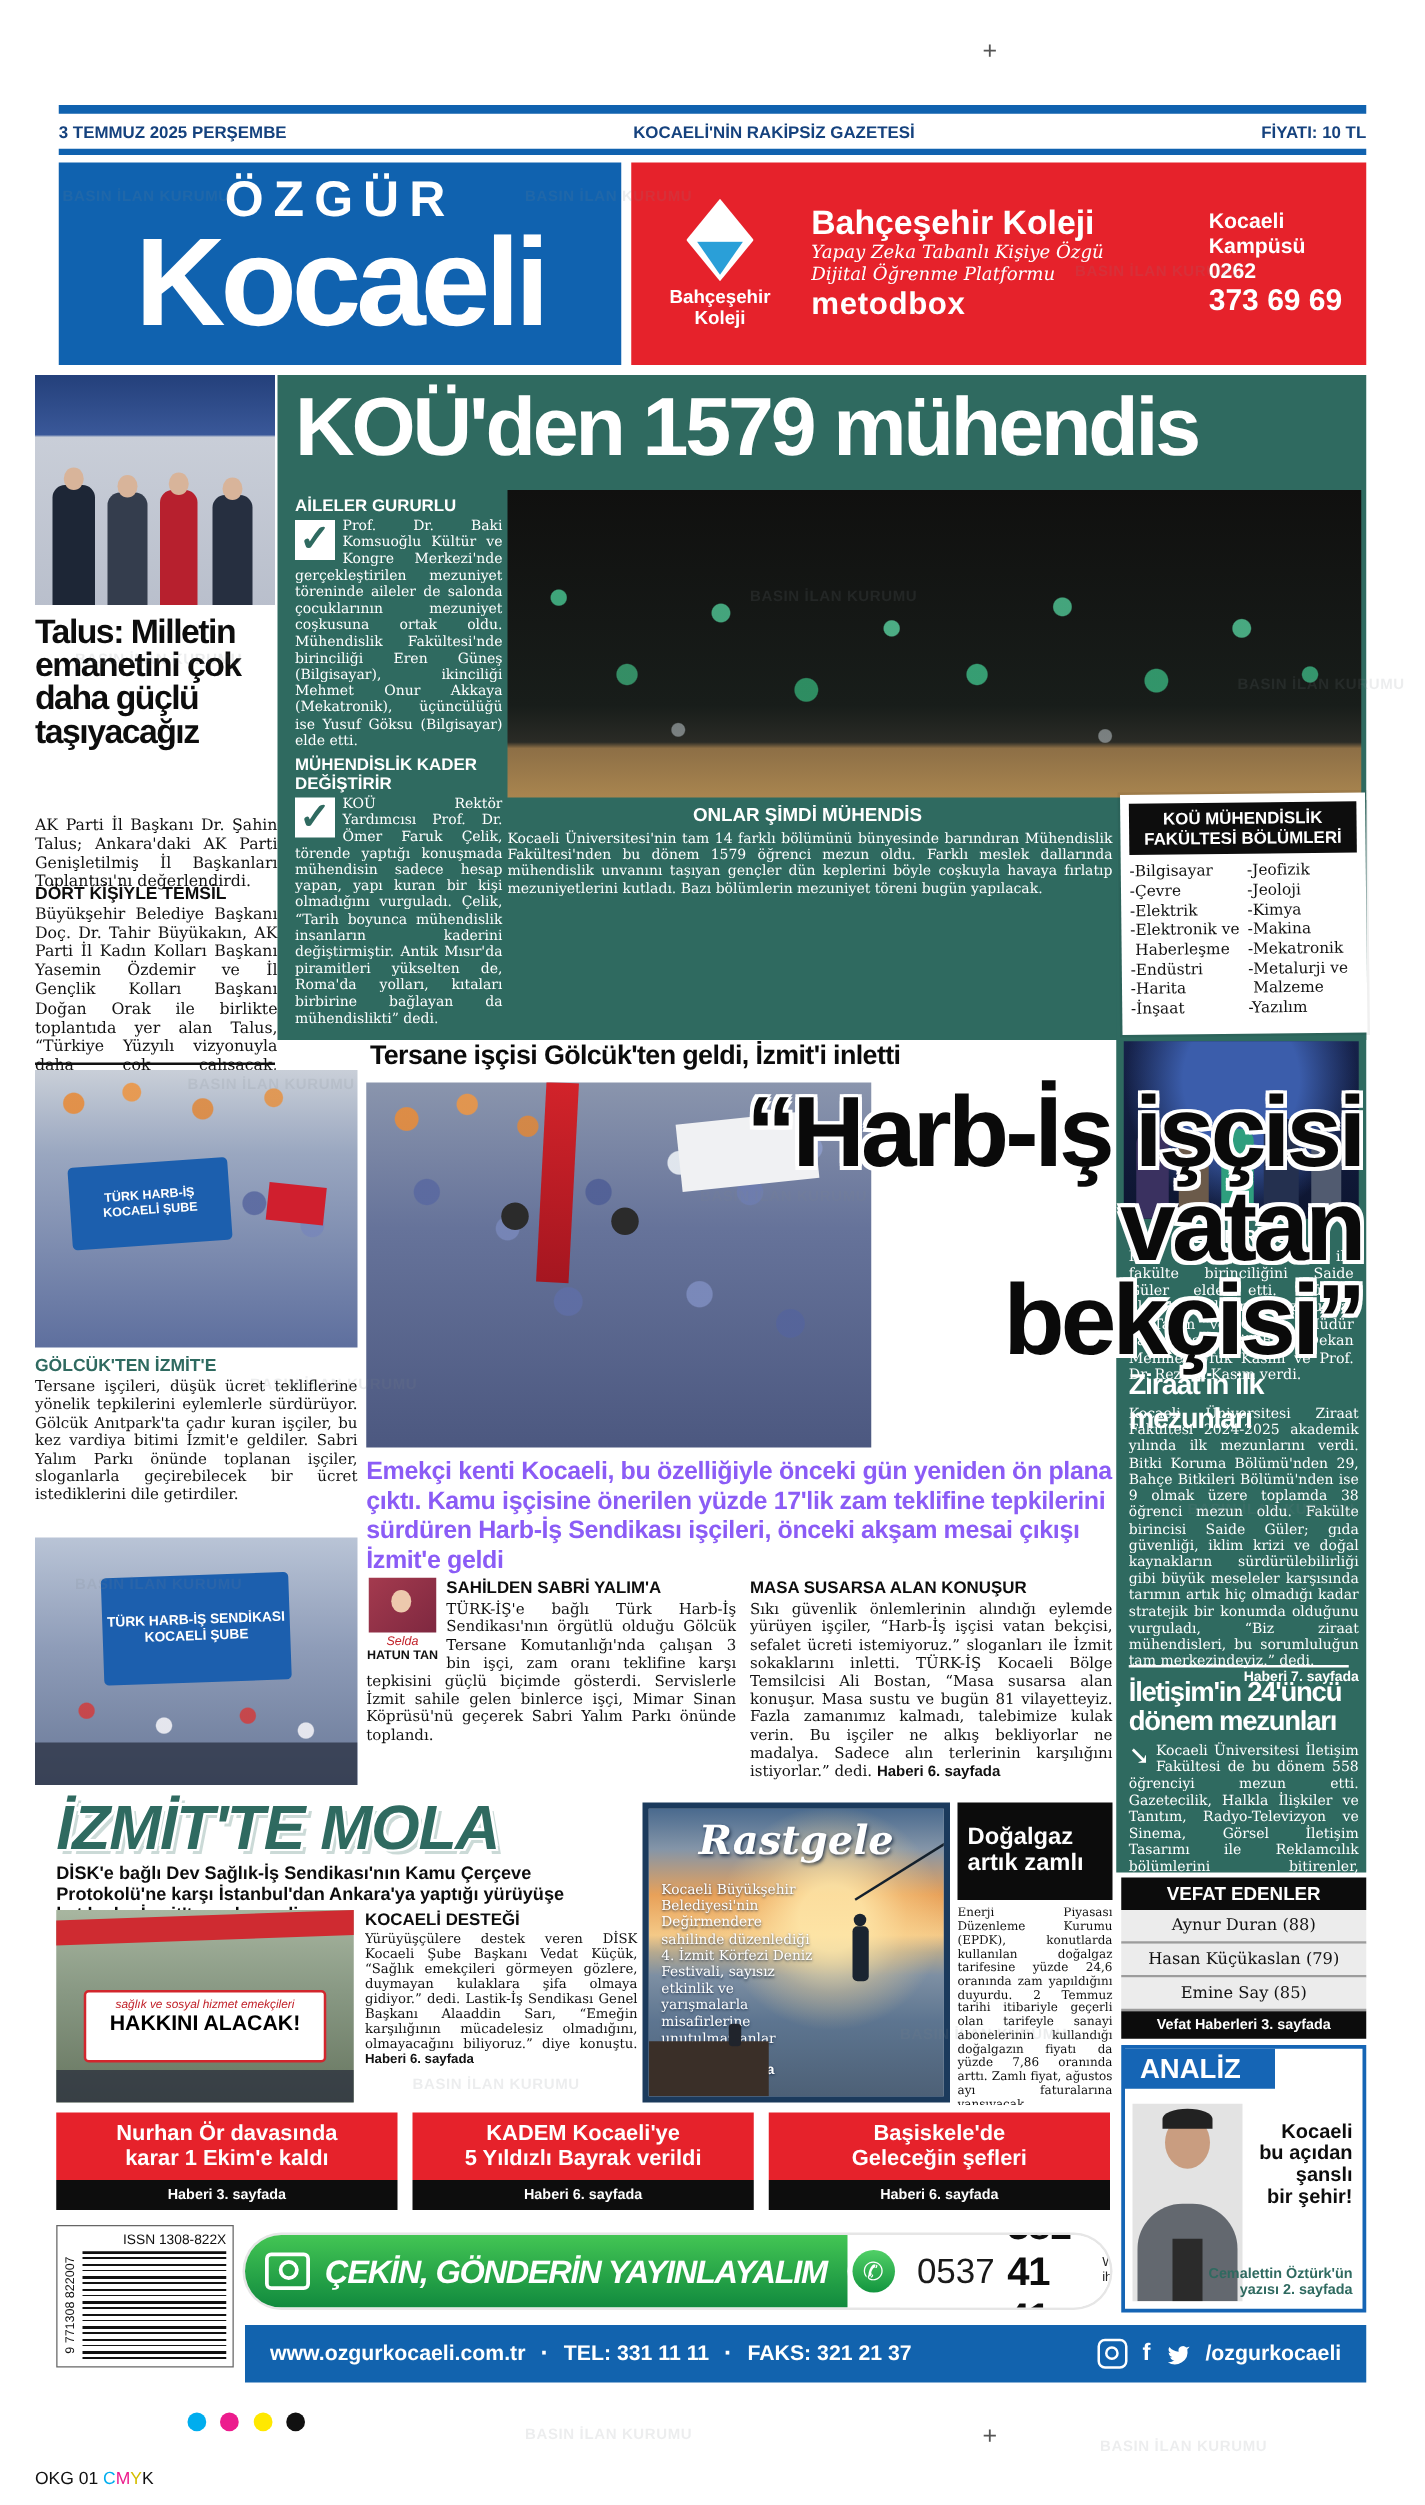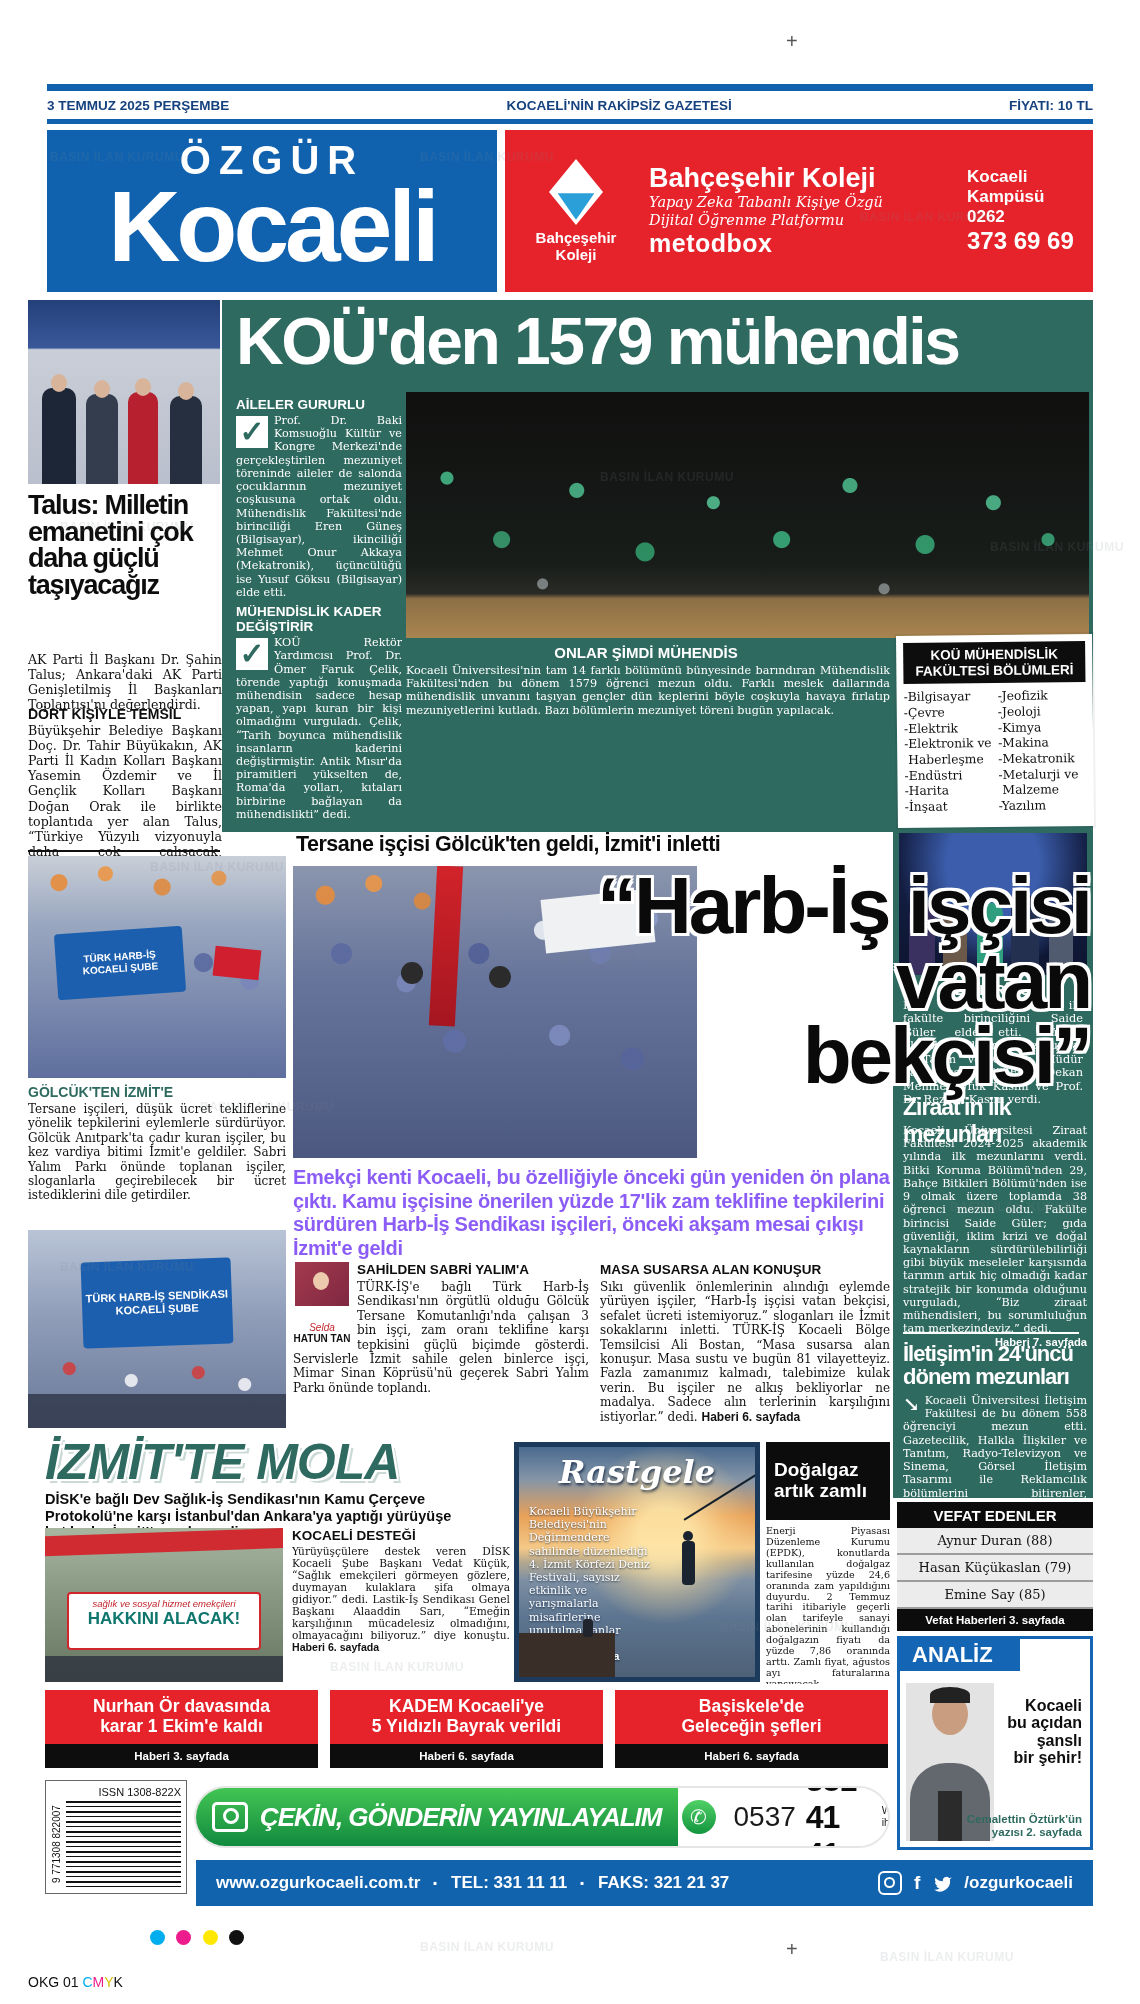--- a/index.html
+++ b/index.html
@@ -52,21 +52,21 @@
   .kicker{font-size:21.5px;font-weight:bold;letter-spacing:-.5px;color:#0b0b0b;white-space:nowrap;}
   .harb-hl{font-size:80px;font-weight:bold;letter-spacing:-3px;line-height:.94;color:#0a0a0a;text-align:right;
     text-shadow:3px 3px 0 #fff,-3px -3px 0 #fff,-3px 3px 0 #fff,3px -3px 0 #fff,0 3px 0 #fff,3px 0 0 #fff,0 -3px 0 #fff,-3px 0 0 #fff;}
   .harb-hl span{display:block;}
   .harb-lead{font-size:20px;font-weight:bold;letter-spacing:-.3px;line-height:1.18;color:#8b5cf6;}
   .colhead{font-size:13.5px;font-weight:bold;color:#0d0d0d;margin-bottom:3px;}
   .coltext{font-family:"DejaVu Serif",serif;font-size:12px;line-height:1.2;color:#111;text-align:justify;}
   .chip{float:left;width:58px;margin:0 6px 2px 0;text-align:center;}
   .chip-photo{width:54px;height:44px;background:linear-gradient(135deg,#a43a4e,#7e2840);position:relative;margin:0 auto;}
   .chip-photo .head{position:absolute;left:18px;top:10px;width:16px;height:18px;border-radius:50%;background:#edc9ad;}
-  .chip-n1{color:#c2232b;font-size:10px;font-style:italic;line-height:1.1;margin-top:16px;}
+  .chip-n1{color:#c2232b;font-size:10px;font-style:italic;line-height:1.1;margin-top:2px;}
   .chip-n2{font-size:10px;font-weight:bold;color:#111;line-height:1.1;}
   .railcap-t{color:#2f6a60;font-size:14px;font-weight:bold;margin-bottom:2px;}
   
   .mola-hl{color:#2f6a60;font-size:50px;font-weight:bold;font-style:italic;letter-spacing:-1px;line-height:1;
     text-shadow:2px 2px 0 #fff,-2px -2px 0 #fff,-2px 2px 0 #fff,2px -2px 0 #fff,4px 4px 0 rgba(47,106,96,.25);white-space:nowrap;}
   .mola-lead{font-size:14.5px;font-weight:bold;line-height:1.15;color:#0d0d0d;}
   
   .rg-card{background:
       radial-gradient(circle at 62% 38%,rgba(255,232,170,.85) 0 26px,rgba(255,220,150,.35) 60px,transparent 90px),
       linear-gradient(180deg,#4a6a8e 0%,#8495a8 14%,#e8a159 30%,#f4c987 44%,#b5a98f 50%,#7d8fa3 58%,#5d7590 74%,#4d6076 100%);
@@ -374,21 +374,21 @@
     </div>
     <div class="abs" style="left:0;bottom:0;width:100%;height:34px;background:rgba(45,52,70,.8)"></div>
   </div>
 
   <div class="abs mola-hl" style="left:45px;top:1437px">İZMİT'TE MOLA</div>
   <div class="abs mola-lead" style="left:45px;top:1491px;width:464px">DİSK'e bağlı Dev Sağlık-İş Sendikası'nın Kamu Çerçeve Protokolü'ne karşı İstanbul'dan Ankara'ya yaptığı yürüyüşe katılanlar İzmit'te mola verdi.</div>
   <div class="photo" style="left:45px;top:1528px;width:238px;height:154px;background:linear-gradient(180deg,#a8b6a0 0,#8a9a85 40%,#66755f 100%)">
     <div class="abs" style="left:-6px;top:4px;width:260px;height:20px;background:#cf2b31;transform:rotate(-2deg)"></div>
     <div class="abs ctr" style="left:22px;top:64px;width:194px;height:58px;background:#fff;border:2px solid #d2262d;border-radius:4px;padding-top:4px;box-sizing:border-box">
       <div style="font-size:9.5px;color:#c2232b;font-style:italic">sağlık ve sosyal hizmet emekçileri</div>
-      <div class="b" style="font-size:17px;color:#0f766e">HAKKINI ALACAK!</div>
+      <div class="b" style="font-size:17px;color:#000000">HAKKINI ALACAK!</div>
     </div>
     <div class="abs" style="left:0;bottom:0;width:100%;height:26px;background:rgba(40,45,60,.75)"></div>
   </div>
   <div class="abs" style="left:292px;top:1528px;width:218px;height:158px;overflow:hidden">
     <div class="colhead">KOCAELİ DESTEĞİ</div>
     <div class="coltext" style="font-size:10.6px;line-height:1.13">
       <span>Yürüyüşçülere destek veren DİSK Kocaeli Şube Başkanı Vedat Küçük, “Sağlık emekçileri görmeyen gözlere, duymayan kulaklara şifa olmaya gidiyor.” dedi. Lastik-İş Sendikası Genel Başkanı Alaaddin Sarı, “Emeğin karşılığının mücadelesiz olmadığını, olmayacağını biliyoruz.” diye konuştu.</span>
       <span class="more">Haberi 6. sayfada</span>
     </div>
   </div>

